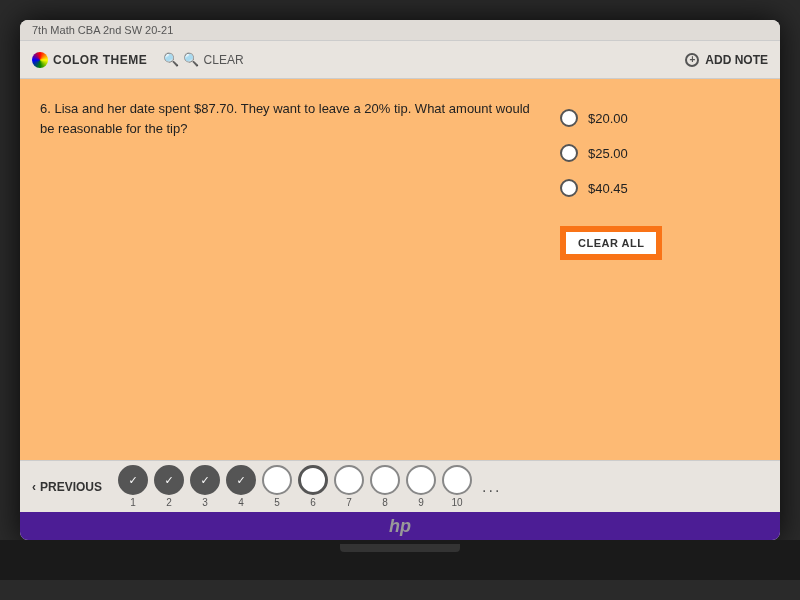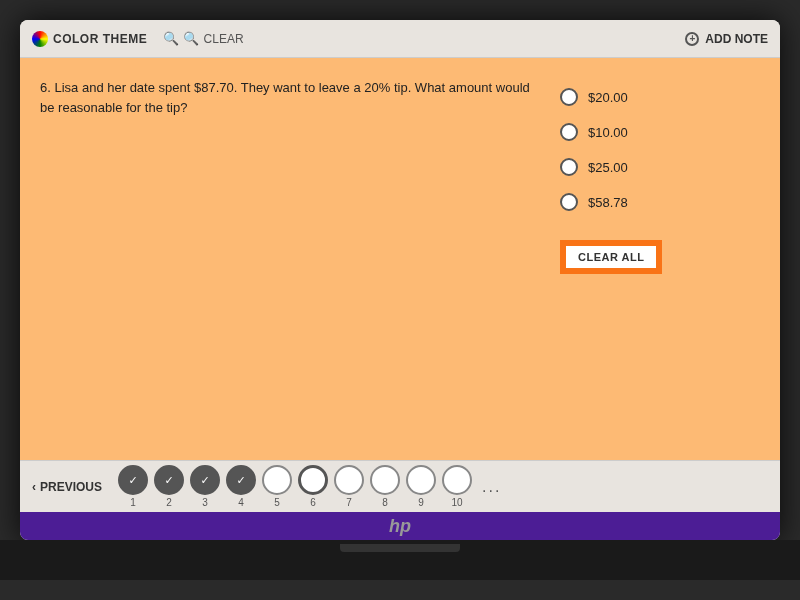--- a/index.html
+++ b/index.html
@@ -273,20 +273,23 @@
       align-items: center;
     }
   </style>
 </head>
 <body>
 
 <div class="wrapper">
   <div class="laptop-screen">
     <div class="screen-content">
 
+      <div class="title-bar">
+        <span>7th Math CBA 2nd SW 20-21</span>
+      </div>
 
       <div class="top-bar">
         <div class="top-bar-left">
           <div class="color-theme-btn">
             <div class="palette-icon"></div>
             <span>COLOR THEME</span>
           </div>
           <div class="zoom-controls">
             <span class="zoom-icon">🔍</span>
             <span class="zoom-icon">🔍</span>
@@ -306,29 +309,25 @@
             <span>6. </span><span>Lisa and her date spent $87.70. They want to leave a 20% tip. What amount would be reasonable for the tip?</span>
           </div>
 
           <div class="answers-area">
             <div class="answer-option">
               <div class="radio-circle"></div>
               <span class="answer-label">$20.00</span>
             </div>
             <div class="answer-option">
               <div class="radio-circle"></div>
-              <span class="answer-label">$10.00</span>
-            </div>
-            <div class="answer-option">
-              <div class="radio-circle"></div>
               <span class="answer-label">$25.00</span>
             </div>
             <div class="answer-option">
               <div class="radio-circle"></div>
-              <span class="answer-label">$58.78</span>
+              <span class="answer-label">$40.45</span>
             </div>
             <button class="clear-all-btn">CLEAR ALL</button>
           </div>
         </div>
       </div>
 
       <div class="bottom-nav">
         <div class="prev-btn">
           <span>‹</span>
           <span>PREVIOUS</span>

